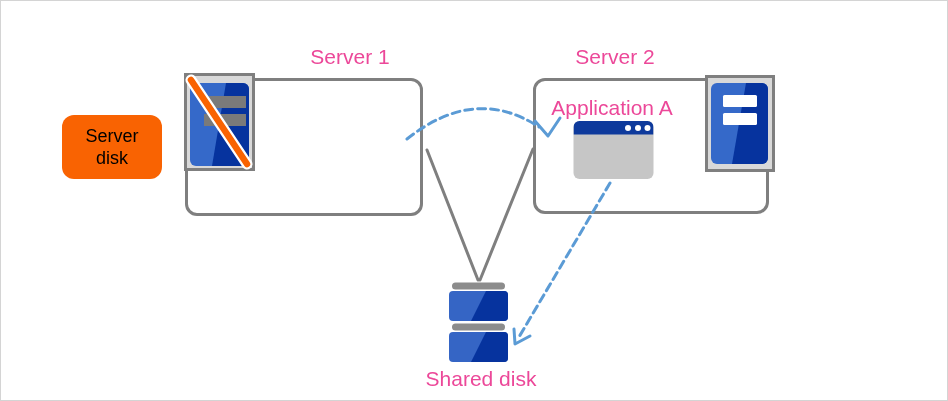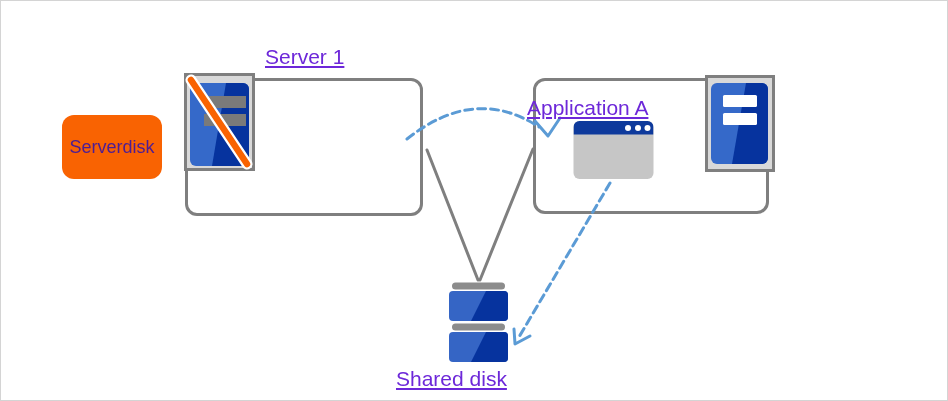--- a/index.html
+++ b/index.html
@@ -6,27 +6,27 @@
   .stage{
     position:relative;width:948px;height:401px;background:#ffffff;
     border:1px solid #d4d4d4;box-sizing:border-box;overflow:hidden;
     font-family:"Liberation Sans",sans-serif;color:#111;
   }
   .node-box{
     position:absolute;background:#ffffff;border:3px solid #7f7f7f;
     border-radius:12px;box-sizing:border-box;z-index:1;
   }
   .diagram-label{
-    position:absolute;width:170px;text-align:left;font-size:21px;
-    line-height:23px;color:#6d28d9;z-index:4;white-space:nowrap;text-decoration:underline;
+    position:absolute;width:170px;text-align:center;font-size:21px;
+    line-height:23px;color:#ec4899;z-index:4;white-space:nowrap;
   }
   .badge{
     position:absolute;left:61px;top:114px;width:100px;height:64px;
-    background:#f96302;border-radius:12px;color:#4c1d95;font-size:18px;
-    line-height:22px;display:flex;flex-direction:row;align-items:center;
+    background:#f96302;border-radius:12px;color:#000000;font-size:18px;
+    line-height:22px;display:flex;flex-direction:column;align-items:center;
     justify-content:center;z-index:4;text-align:center;
   }
   svg.connectors{position:absolute;left:0;top:0;z-index:2;pointer-events:none;}
   svg.icon{position:absolute;z-index:3;}
 </style>
 </head>
 <body>
 
 <div class="stage">
 
@@ -94,16 +94,17 @@
     <rect x="0" y="50" width="59" height="30" rx="4" fill="#3565c5"></rect>
     <polygon points="37,50 59,50 59,80 22,80" fill="#06339e" clip-path="url(#d2)"></polygon>
   </svg>
 
   <div class="badge">
     <span>Server</span>
     <span>disk</span>
   </div>
 
   <div class="diagram-label" style="left:264px;top:44px;">Server 1</div>
+  <div class="diagram-label" style="left:529px;top:44px;">Server 2</div>
   <div class="diagram-label" style="left:395px;top:366px;">Shared disk</div>
   <div class="diagram-label" style="left:526px;top:95px;">Application A</div>
 
 </div>
 
 </body></html>

